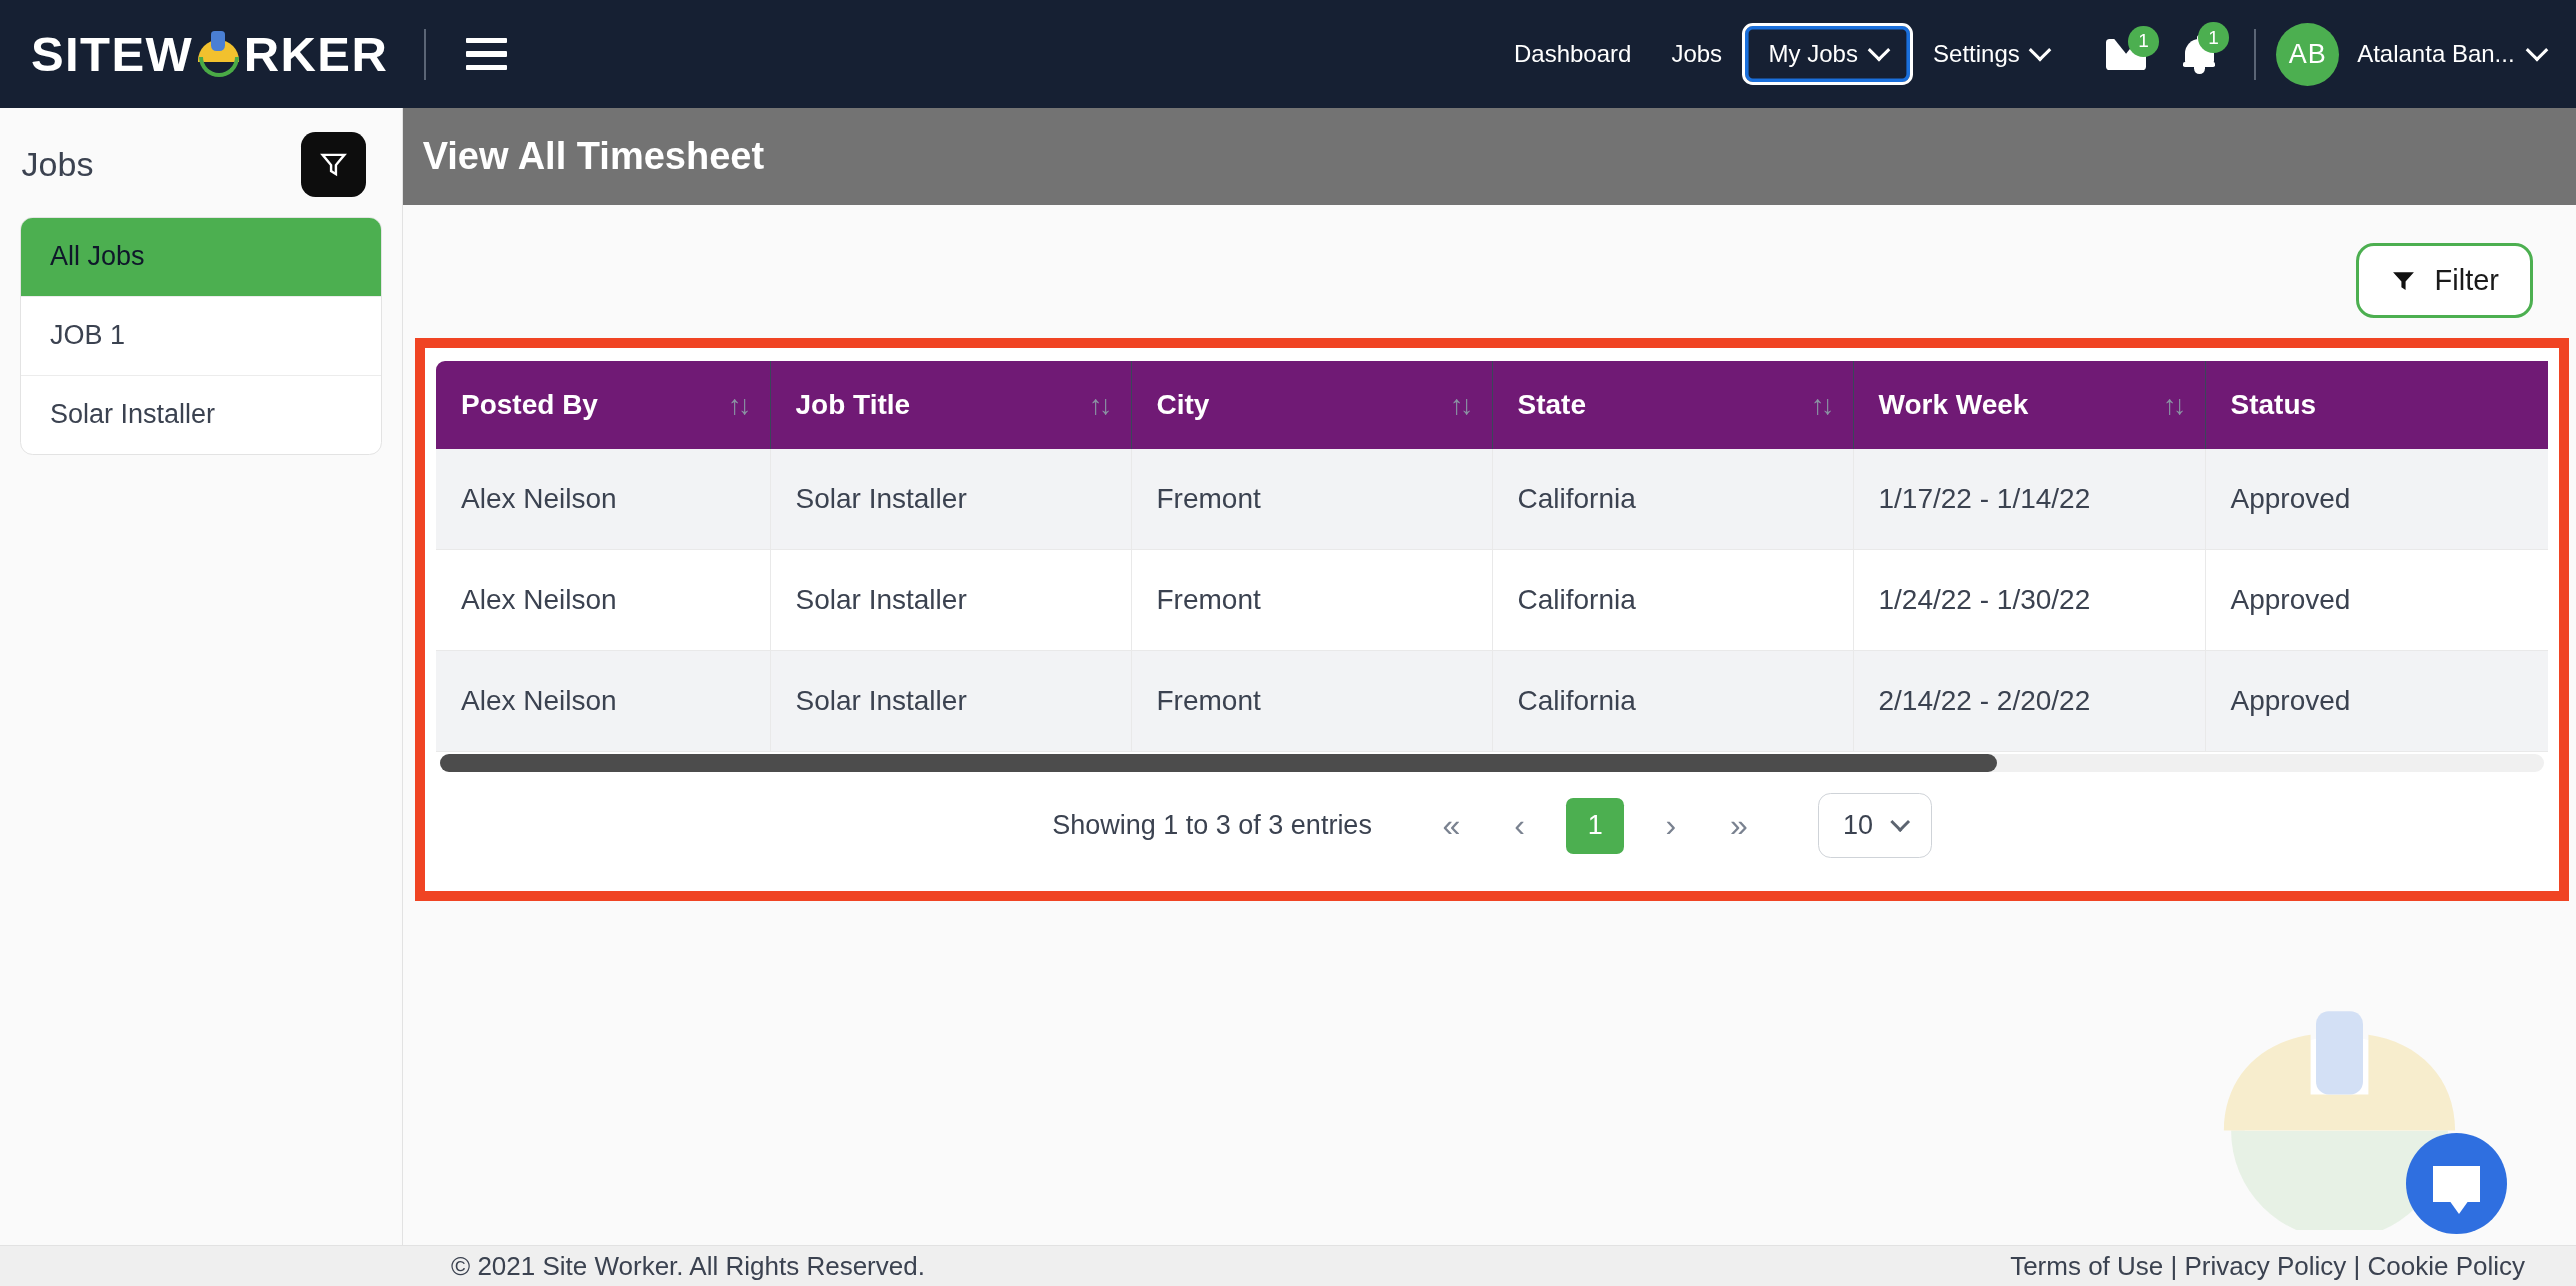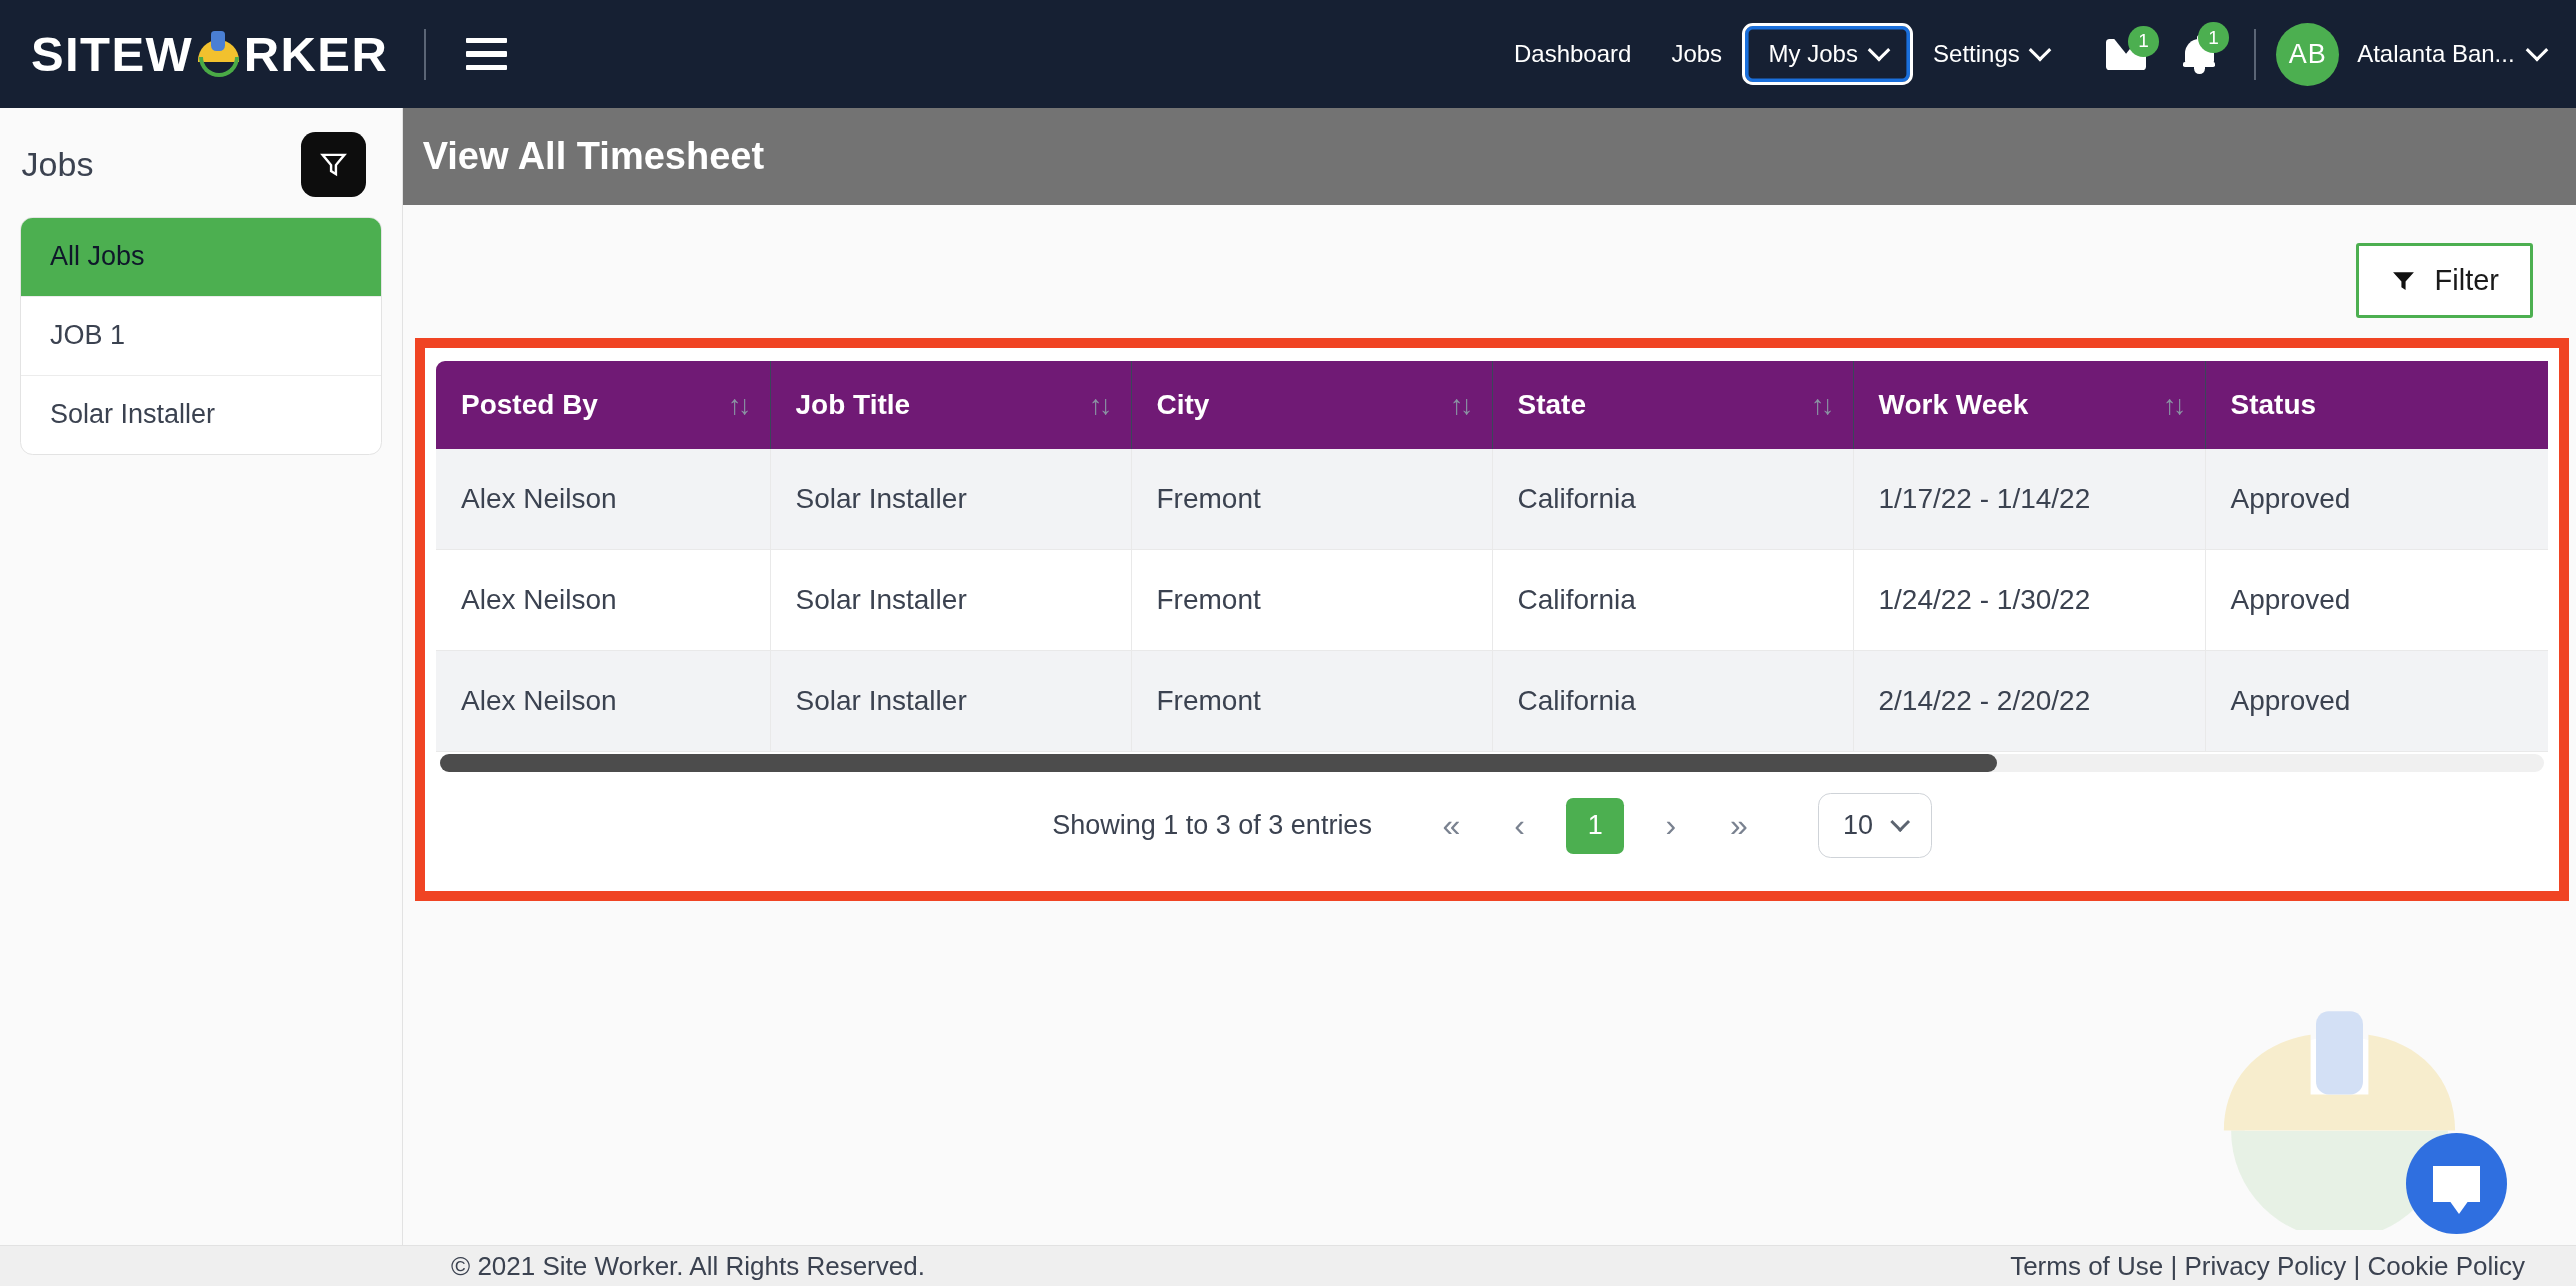--- a/index.html
+++ b/index.html
@@ -103,21 +103,21 @@
 
   
   .main { flex:1; position:relative; background:#fafafa; display:flex; flex-direction:column; }
   .page-head { height:97px; background:#737373; display:flex; align-items:center; padding-left:20px; }
   .page-title { color:#fff; font-size:38px; font-weight:700; }
 
   .content { position:relative; flex:1; }
   .filter-row { display:flex; justify-content:flex-end; padding:38px 43px 0 0; }
   .filter-btn {
     display:flex; align-items:center; gap:18px;
-    border:3.6px solid #4caf50; border-radius:3px; background:#fff;
+    border:3.6px solid #4caf50; border-radius:18px; background:#fff;
     padding:18px 31px; font-size:29px; color:#1a1a1a; cursor:pointer;
   }
   .funnel-solid { width:27px; height:25px; }
 
   
   .hl { margin:20px 7.2px 0 12.6px; border:10.8px solid #f04423; background:#fff; }
   .card { background:#fff; padding:12.6px 10.8px 10.8px 10.8px; }
   .tbl-scroll { overflow:hidden; }
   table { border-collapse:collapse; width:2111px; table-layout:fixed; }
   thead th {

